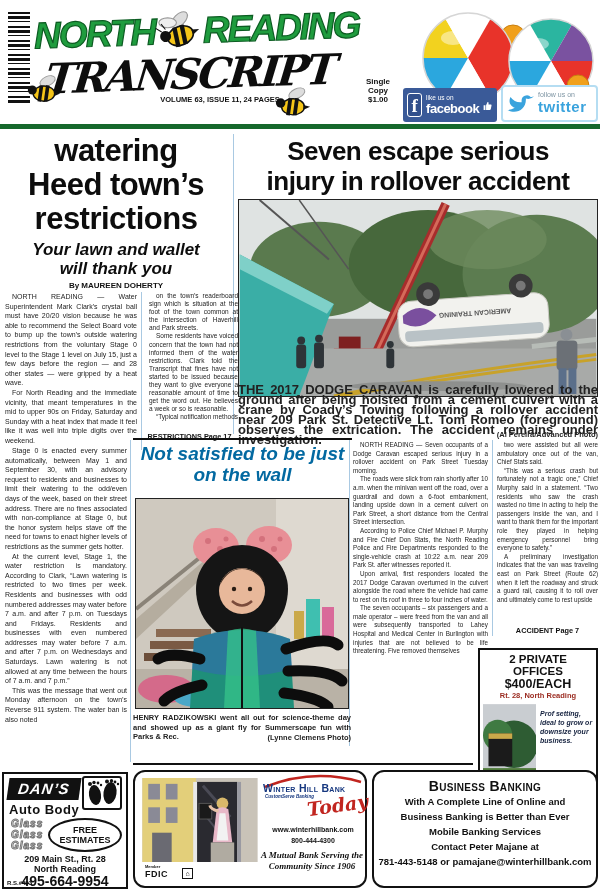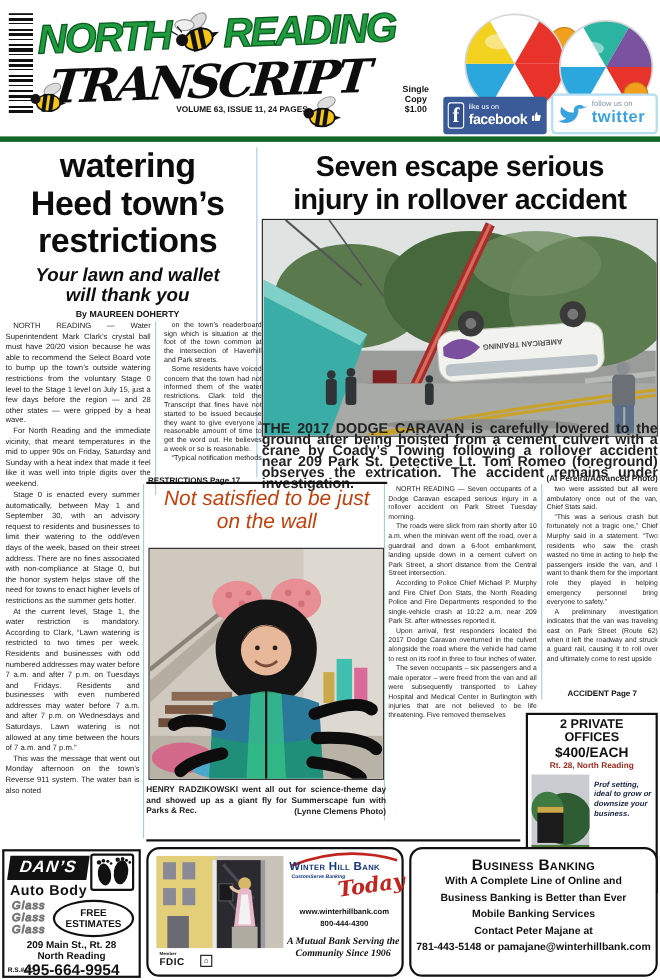--- a/index.html
+++ b/index.html
@@ -48,37 +48,37 @@
   .byline { font-size:8px; font-weight:800; text-align:center; color:#111; }
   .bodycol { text-align:justify; color:#1c1c1c; overflow:hidden; }
   .bodycol p { text-indent:7px; }
   .f70 { font-size:7px; line-height:9.6px; }
   .f65 { font-size:6.5px; line-height:8.1px; }
   .f63 { font-size:6.3px; line-height:8.6px; }
   .jump { font-size:7.3px; font-weight:800; text-align:center; color:#111; }
   .caption { font-weight:700; color:#222; text-align:justify; }
   .credit { font-weight:700; color:#222; text-align:right; }
   .photo-frame { border:1px solid #222; background:#dfe3e2; }
-  .feat-head { font-size:19px; line-height:21px; font-weight:400; font-style:italic; text-align:center; color:#c2410c; }
+  .feat-head { font-size:19px; line-height:21px; font-weight:700; font-style:italic; text-align:center; color:#0369a1; }
 
   
   .adbox { border:2px solid #111; background:#fff; }
   .round { border-radius:12px; }
   .office-l1 { font-size:11.5px; font-weight:800; text-align:center; color:#111; }
   .office-l2 { font-size:12.5px; font-weight:800; text-align:center; color:#111; }
   .office-l3 { font-size:7.5px; font-weight:800; text-align:center; color:#9b2b20; }
   .office-pitch { font-size:7px; line-height:9px; font-weight:800; font-style:italic; color:#15223f; }
   .office-agent { font-size:6px; font-weight:800; color:#111; }
   .c21 { display:inline-block; width:11px; height:11px; background:#b8923a; color:#fff; font-size:7px;
     font-weight:800; text-align:center; line-height:11px; border-radius:2px; }
 
   .dans-logo { background:#111; transform:skewX(-8deg); color:#fff; font-style:italic; font-weight:900;
     font-size:15px; text-align:center; line-height:22px; letter-spacing:1px; }
   .dans-type { font-size:13px; font-weight:900; color:#111; letter-spacing:0.5px; }
-  .glass { font-size:10px; line-height:11px; font-weight:400; font-style:italic; color:#eee;
+  .glass { font-size:10px; line-height:11px; font-weight:700; font-style:italic; color:#eee;
     -webkit-text-stroke:1px #777; letter-spacing:1px; }
   .oval { border:2px solid #111; border-radius:50%; text-align:center; font-weight:900; color:#111;
     font-size:9px; line-height:10px; display:flex; flex-direction:column; justify-content:center; }
   .dans-addr { font-size:9px; font-weight:800; text-align:center; color:#111; line-height:10.5px; }
   .dans-phone { font-size:14px; font-weight:800; text-align:center; color:#111; }
   .dans-rs { font-size:6px; font-weight:700; color:#111; }
   .feetbox { border:2px solid #111; background:#fff; border-radius:3px; }
 
   .bank-brand { font-variant:small-caps; font-weight:900; font-size:10.5px; color:#16377f; letter-spacing:0.3px; }
   .bank-tag { font-size:4.6px; font-style:italic; font-weight:700; color:#16377f; }
@@ -214,21 +214,21 @@
 
   <div class="abs bodycol f70" style="left:5px; top:292px; width:132px; height:160px;">
     <p>NORTH READING — Water Superintendent Mark Clark’s crystal ball must have 20/20 vision because he was able to recommend the Select Board vote to bump up the town’s outside watering restrictions from the voluntary Stage 0 level to the Stage 1 level on July 15, just a few days before the region — and 28 other states — were gripped by a heat wave.</p>
     <p>For North Reading and the immediate vicinity, that meant temperatures in the mid to upper 90s on Friday, Saturday and Sunday with a heat index that made it feel like it was well into triple digits over the weekend.</p>
   </div>
   <div class="abs bodycol f65" style="left:149px; top:292px; width:89px; height:134px;">
     <p>on the town’s readerboard sign which is situation at the foot of the town common at the intersection of Haverhill and Park streets.</p>
     <p>Some residents have voiced concern that the town had not informed them of the water restrictions. Clark told the Transcript that fines have not started to be issued because they want to give everyone a reasonable amount of time to get the word out. He believes a week or so is reasonable.</p>
     <p>“Typical notification methods</p>
   </div>
-  <div class="abs jump" style="left:132px; top:432px; width:89px;">RESTRICTIONS Page 17</div>
+  <div class="abs jump" style="left:145px; top:432px; width:89px;">RESTRICTIONS Page 17</div>
 
   <div class="abs bodycol f70" style="left:5px; top:446px; width:122px; height:318px;">
     <p>Stage 0 is enacted every summer automatically, between May 1 and September 30, with an advisory request to residents and businesses to limit their watering to the odd/even days of the week, based on their street address. There are no fines associated with non-compliance at Stage 0, but the honor system helps stave off the need for towns to enact higher levels of restrictions as the summer gets hotter.</p>
     <p>At the current level, Stage 1, the water restriction is mandatory. According to Clark, “Lawn watering is restricted to two times per week. Residents and businesses with odd numbered addresses may water before 7 a.m. and after 7 p.m. on Tuesdays and Fridays. Residents and businesses with even numbered addresses may water before 7 a.m. and after 7 p.m. on Wednesdays and Saturdays. Lawn watering is not allowed at any time between the hours of 7 a.m. and 7 p.m.”</p>
     <p>This was the message that went out Monday afternoon on the town’s Reverse 911 system. The water ban is also noted</p>
   </div>
 
   <div class="abs headline" style="left:238px; top:136px; width:360px;">
     <div class="mh-line">Seven escape serious</div>
     <div class="mh-line">injury in rollover accident</div>

